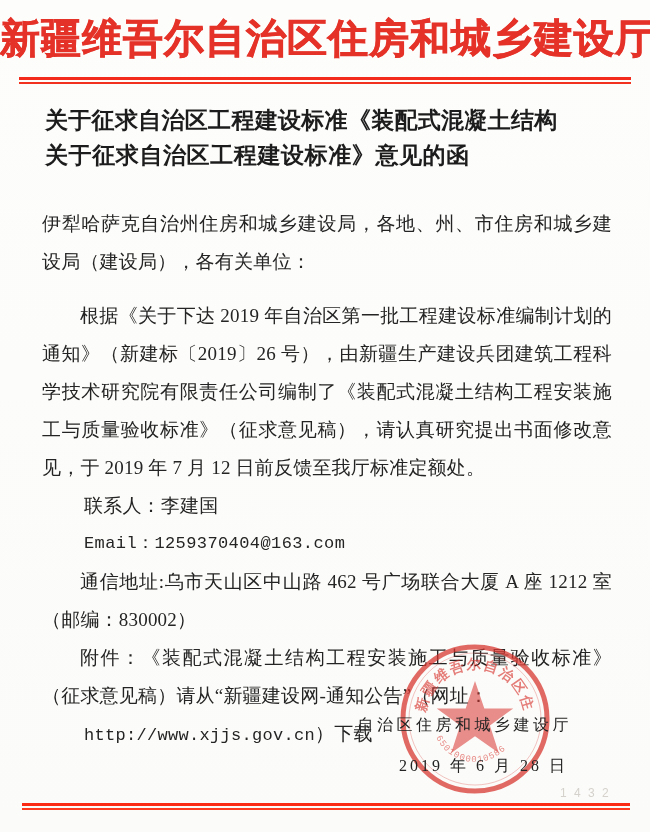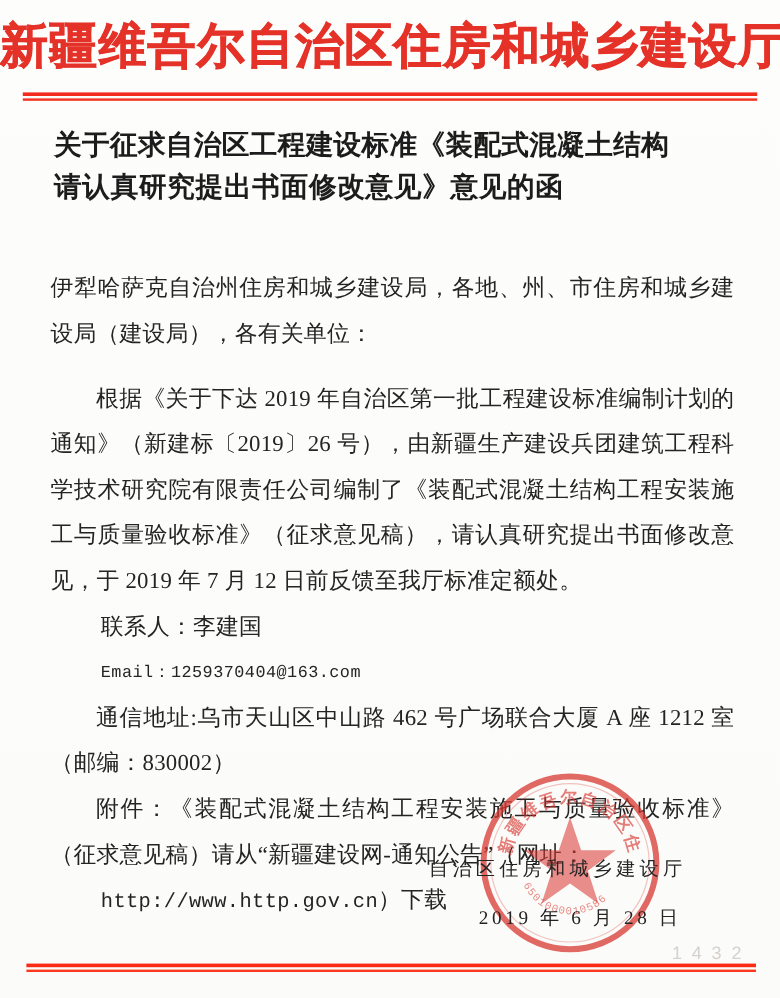--- a/index.html
+++ b/index.html
@@ -73,21 +73,21 @@
     line-height: 35px;
     color: #1c1c1c;
     letter-spacing: 0.3px;
   }
   .doc-title .tline { display: block; }
   .doc-title .tline2 { letter-spacing: 0.6px; }
 
   
   .body-block {
     position: absolute;
-    top: 222px;
+    top: 205px;
     left: 42px;
     width: 570px;
     font-family: "Liberation Serif", "DejaVu Serif", serif;
     font-size: 19px;
     line-height: 38px;
     color: #242424;
     letter-spacing: 0.2px;
   }
   .para {
     margin: 0;
@@ -99,21 +99,21 @@
 
   .contact-line {
     margin: 0;
     padding-left: 42px;
     white-space: nowrap;
   }
   .mono-line {
     margin: 0;
     padding-left: 42px;
     font-family: "Liberation Mono", "DejaVu Sans Mono", monospace;
-    font-size: 14px;
+    font-size: 17px;
     letter-spacing: 0.4px;
     white-space: nowrap;
   }
   .addr-line {
     margin: 0;
     text-indent: 2em;
     text-align: justify;
     text-justify: inter-ideograph;
   }
 
@@ -186,21 +186,21 @@
   }
 
   
   .smudge {
     position: absolute;
     left: 560px;
     top: 786px;
     width: 60px;
     height: 14px;
     color: #c9c4bd;
-    font-size: 15px;
+    font-size: 12px;
     font-family: "Liberation Sans", sans-serif;
     letter-spacing: 2px;
     opacity: 0.75;
   }
 </style>
 </head>
 <body>
 
 <div class="page">
 
@@ -209,31 +209,31 @@
   </div>
 
   <div class="header-rule">
     <div class="ln-thick"></div>
     <div class="ln-gap"></div>
     <div class="ln-thin"></div>
   </div>
 
   <div class="doc-title">
     <span class="tline">关于征求自治区工程建设标准《装配式混凝土结构</span>
-    <span class="tline tline2">请认真研究提出书面修改意见》意见的函</span>
+    <span class="tline tline2">关于征求自治区工程建设标准》意见的函</span>
   </div>
 
   <div class="body-block">
     <p class="para">伊犁哈萨克自治州住房和城乡建设局，各地、州、市住房和城乡建设局（建设局），各有关单位：</p>
     <p class="para indent2">根据《关于下达 2019 年自治区第一批工程建设标准编制计划的通知》（新建标〔2019〕26 号），由新疆生产建设兵团建筑工程科学技术研究院有限责任公司编制了《装配式混凝土结构工程安装施工与质量验收标准》（征求意见稿），请认真研究提出书面修改意见，于 2019 年 7 月 12 日前反馈至我厅标准定额处。</p>
     <p class="contact-line">联系人：李建国</p>
     <p class="mono-line">Email：1259370404@163.com</p>
     <p class="addr-line">通信地址:乌市天山区中山路 462 号广场联合大厦 A 座 1212 室（邮编：830002）</p>
     <p class="para indent2">附件：《装配式混凝土结构工程安装施工与质量验收标准》（征求意见稿）请从“新疆建设网-通知公告”（网址：</p>
-    <p class="url-line"><span class="url-mono">http://www.http.gov.cn</span><span>）下载</span></p>
+    <p class="url-line"><span class="url-mono">http://www.xjjs.gov.cn</span><span>）下载</span></p>
   </div>
 
   <div class="seal">
     <svg width="152" height="152" viewBox="0 0 152 152" xmlns="http://www.w3.org/2000/svg">
       <defs>
         <path id="arcTop" d="M 26 76 A 50 50 0 0 1 126 76"></path>
         <path id="arcBot" d="M 33 76 A 43 43 0 0 0 119 76"></path>
       </defs>
       <circle cx="76" cy="76" r="72" fill="none" stroke="#d8352f" stroke-width="5" opacity="0.9"></circle>
       <circle cx="76" cy="76" r="66" fill="none" stroke="#d8352f" stroke-width="1" opacity="0.35"></circle>

